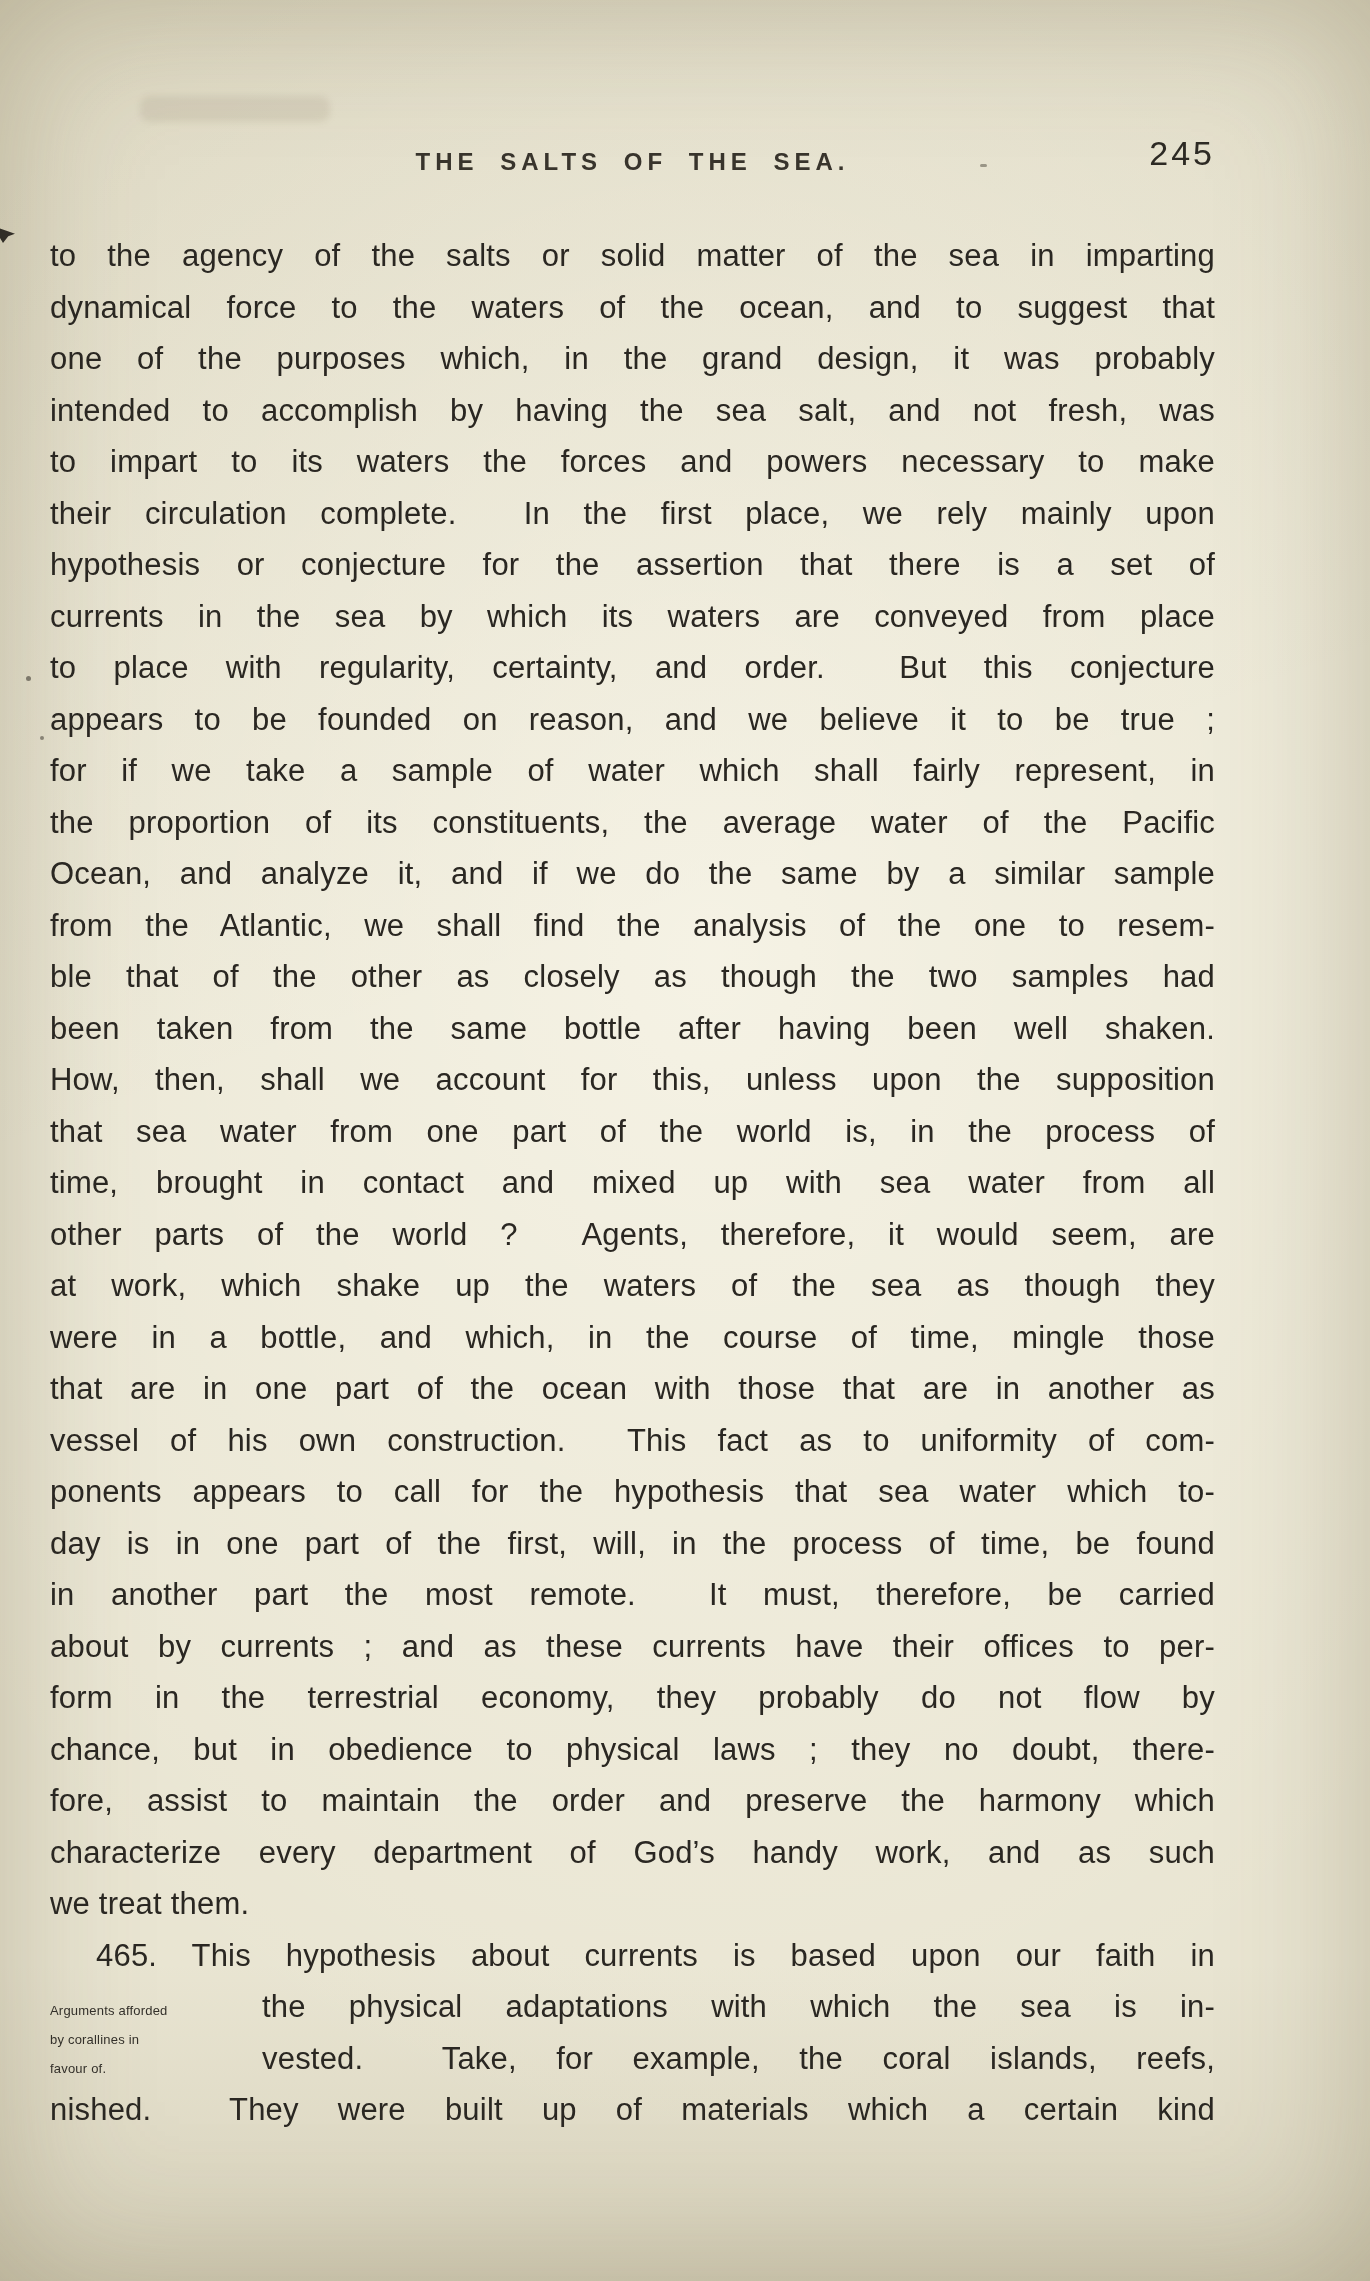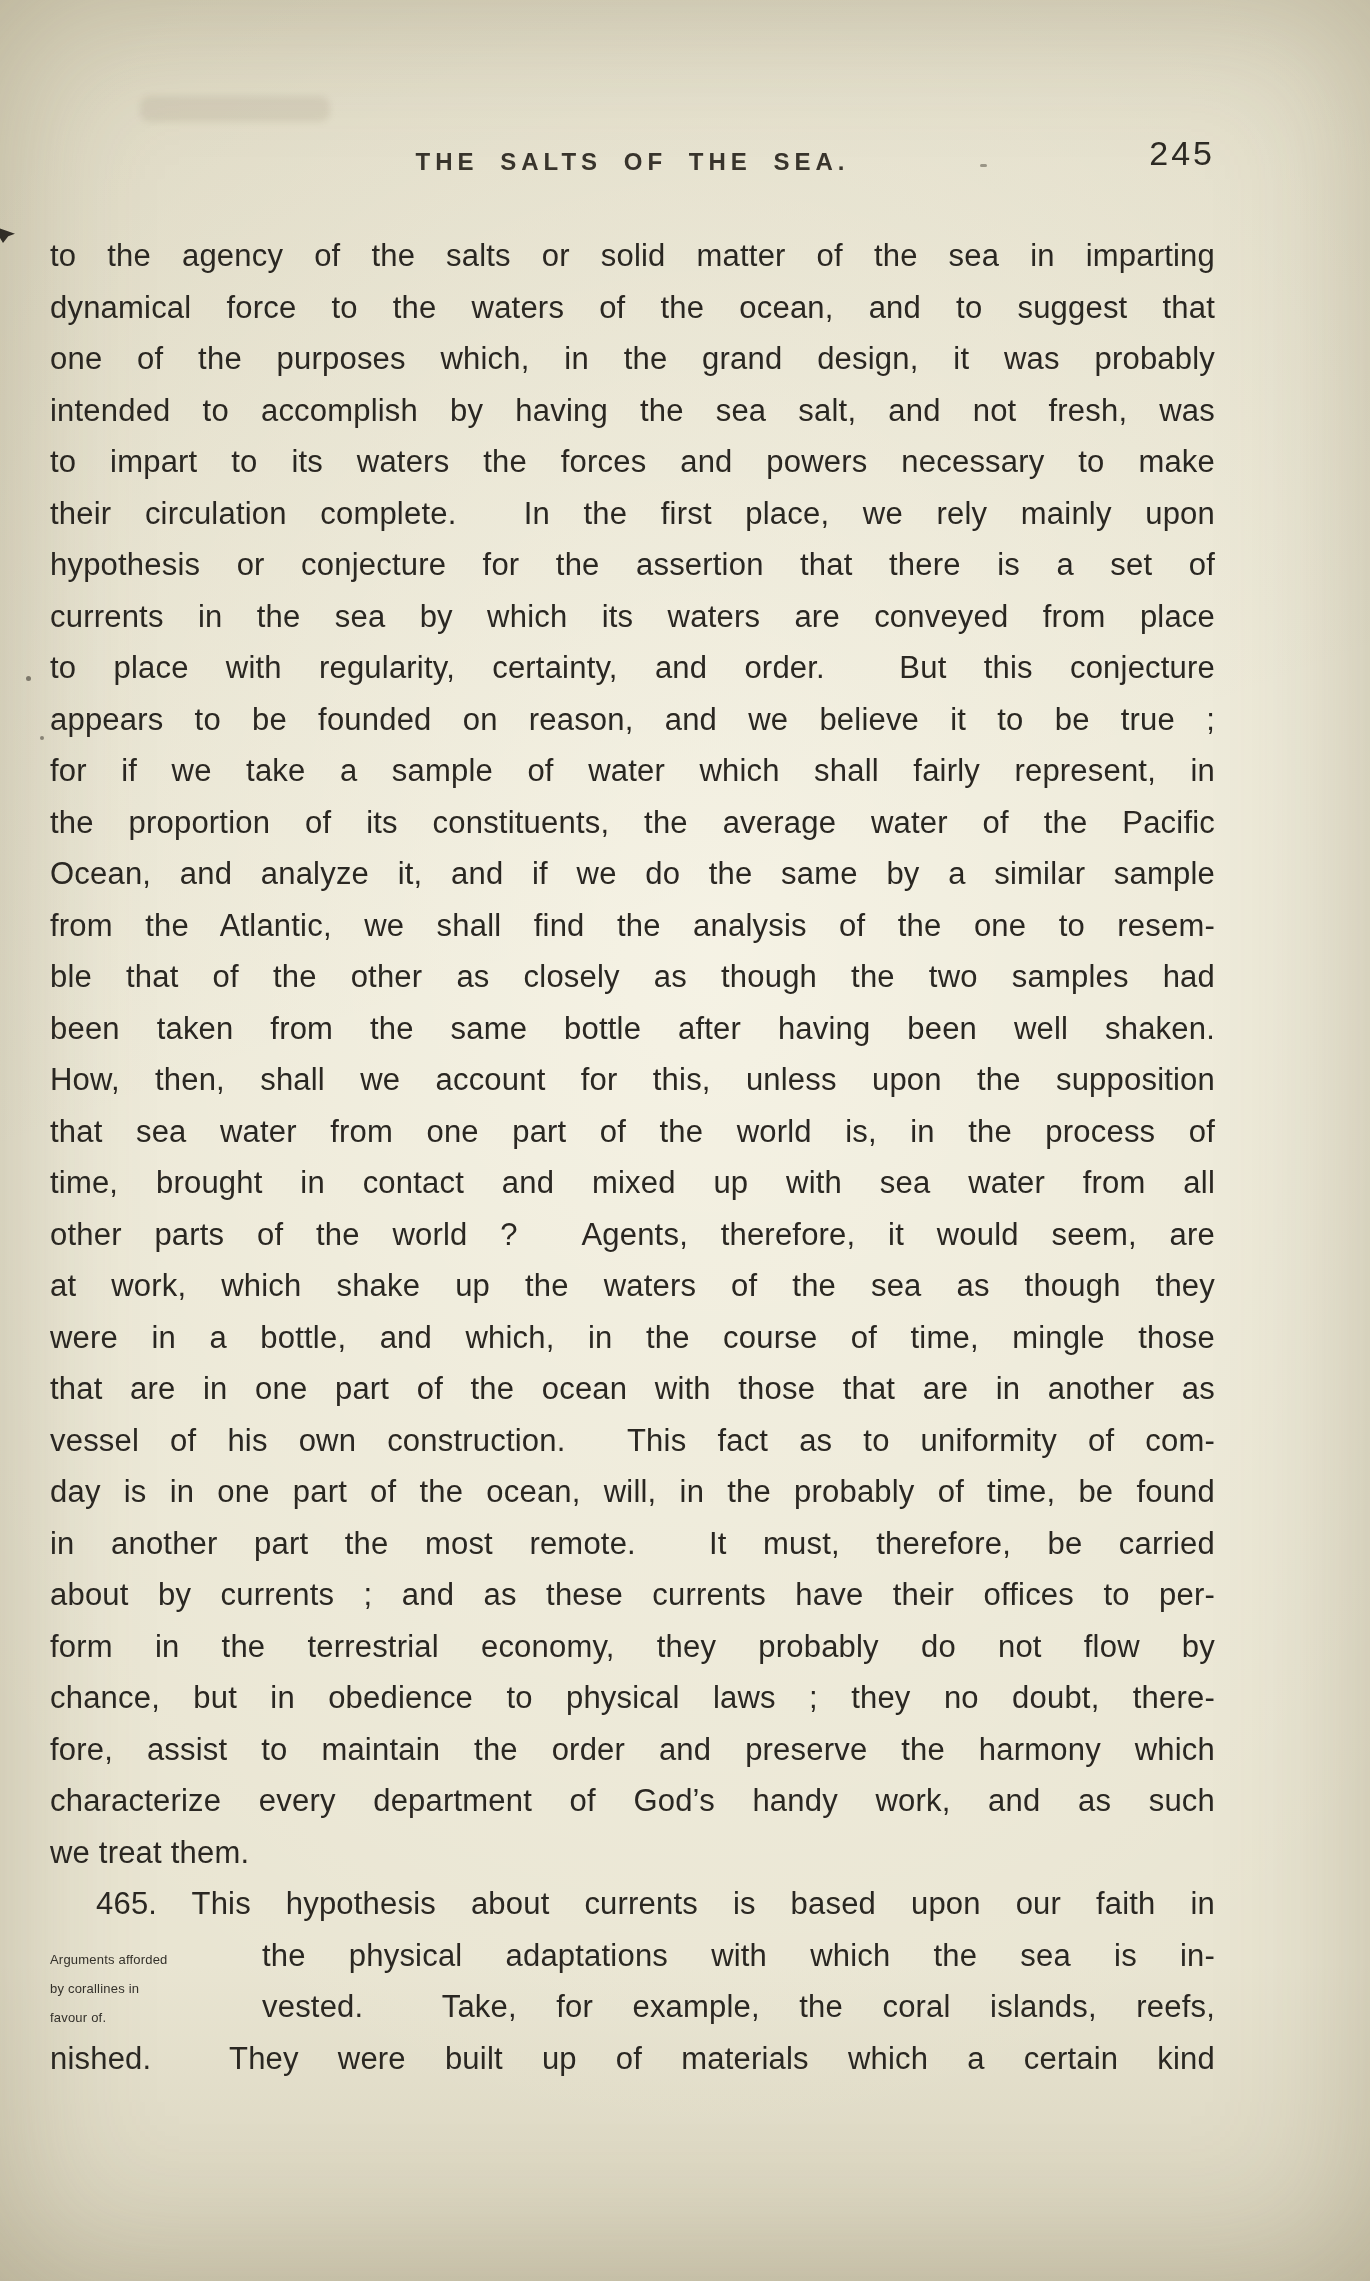--- a/index.html
+++ b/index.html
@@ -130,21 +130,22 @@
           <div class="line">ble that of the other as closely as though the two samples had</div>
           <div class="line">been taken from the same bottle after having been well shaken.</div>
           <div class="line">How, then, shall we account for this, unless upon the supposition</div>
           <div class="line">that sea water from one part of the world is, in the process of</div>
           <div class="line">time, brought in contact and mixed up with sea water from all</div>
           <div class="line">other parts of the world ?  Agents, therefore, it would seem, are</div>
           <div class="line">at work, which shake up the waters of the sea as though they</div>
           <div class="line">were in a bottle, and which, in the course of time, mingle those</div>
           <div class="line">that are in one part of the ocean with those that are in another as</div>
           <div class="line">vessel of his own construction.  This fact as to uniformity of com-</div>
-          <div class="line">day is in one part of the ocean, will, in the probably of time, be found</div>
+          <div class="line">ponents appears to call for the hypothesis that sea water which to-</div>
+          <div class="line">day is in one part of the first, will, in the process of time, be found</div>
           <div class="line">in another part the most remote.  It must, therefore, be carried</div>
           <div class="line">about by currents ; and as these currents have their offices to per-</div>
           <div class="line">form in the terrestrial economy, they probably do not flow by</div>
           <div class="line">chance, but in obedience to physical laws ; they no doubt, there-</div>
           <div class="line">fore, assist to maintain the order and preserve the harmony which</div>
           <div class="line">characterize every department of God’s handy work, and as such</div>
           <div class="line no-justify">we treat them.</div>
         </div>
 
       <div>

